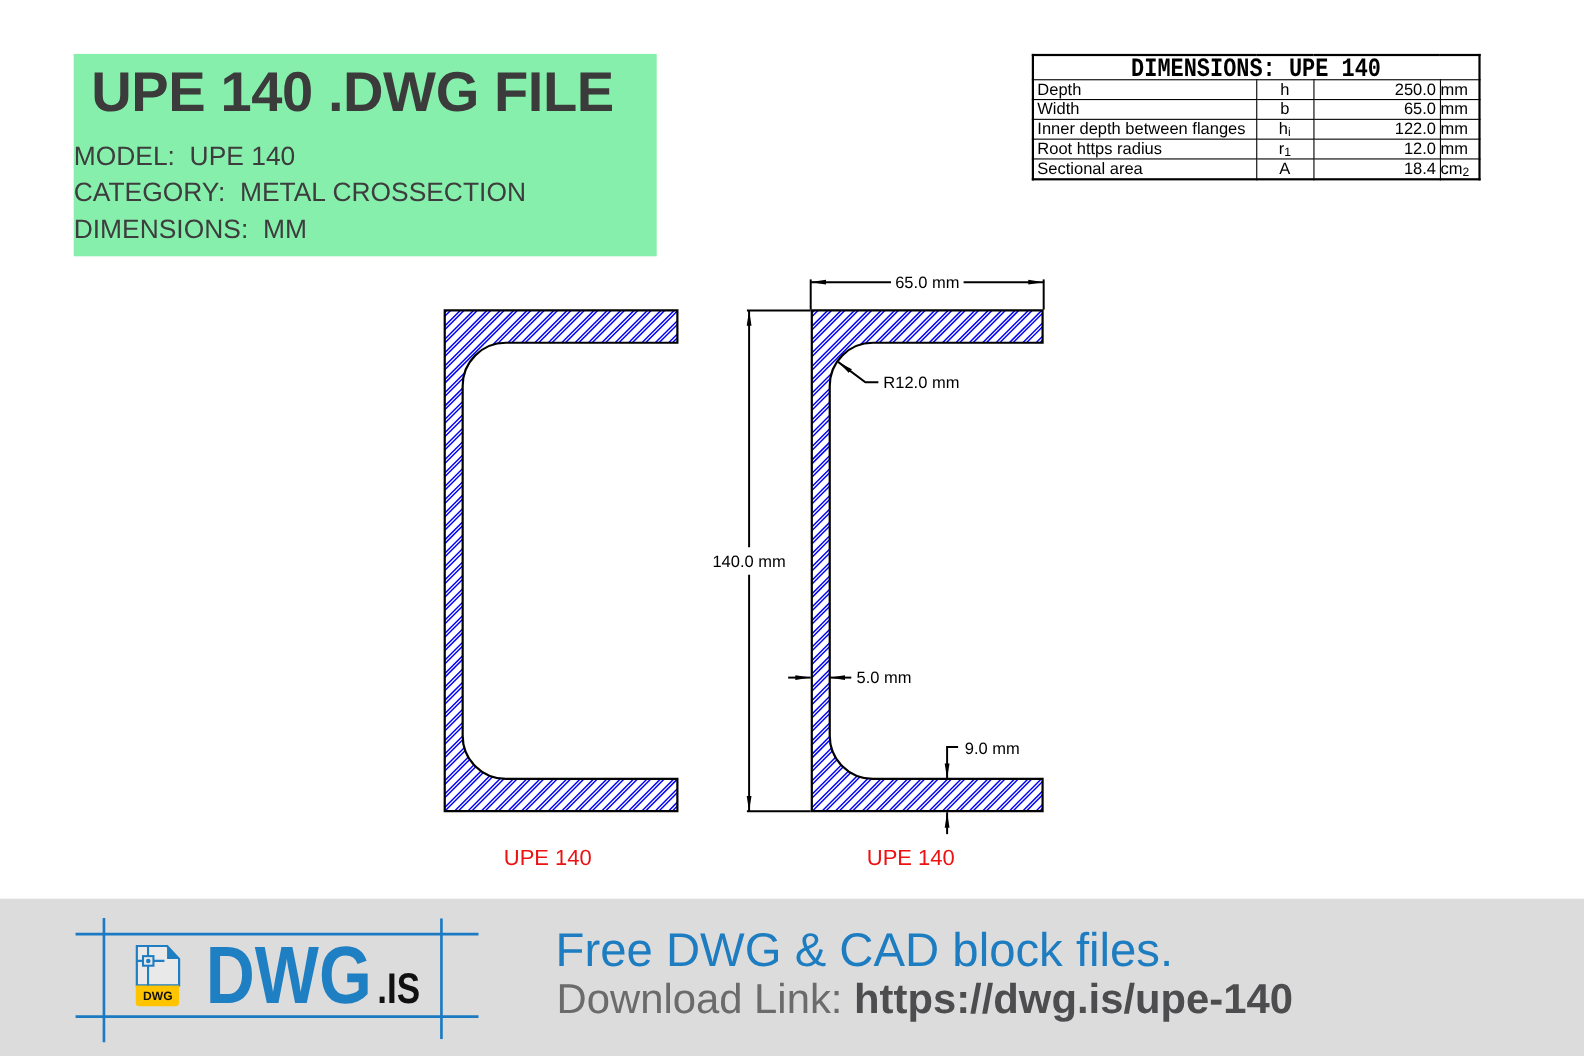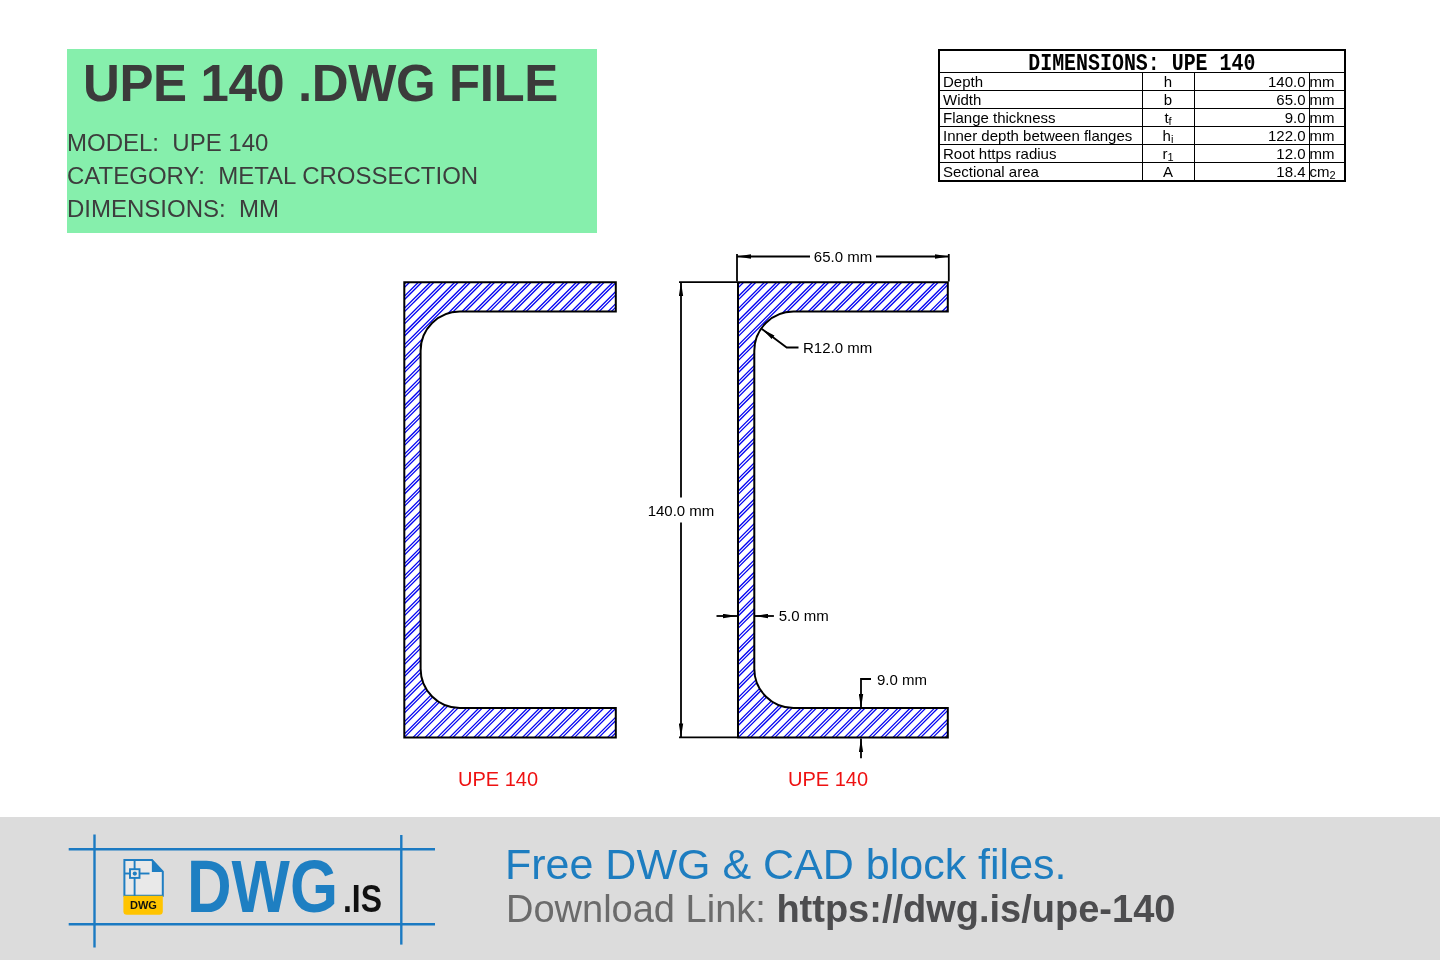--- a/index.html
+++ b/index.html
@@ -36,33 +36,27 @@
       <col style="width:115px">
       <col style="width:36px">
     </colgroup>
   <tbody>
       <tr>
         <th colspan="4"><span>DIMENSIONS: UPE 140</span></th>
       </tr>
   <tr>
         <td class="c1">Depth</td>
         <td class="c2">h</td>
-        <td class="c3">140.0</td>
+        <td class="c3">250.0</td>
         <td class="c4">mm</td>
       </tr>
   <tr>
         <td class="c1">Width</td>
         <td class="c2">b</td>
         <td class="c3">65.0</td>
-        <td class="c4">mm</td>
-      </tr>
-  <tr>
-        <td class="c1">Flange thickness</td>
-        <td class="c2">t<sub class="s">f</sub></td>
-        <td class="c3">9.0</td>
         <td class="c4">mm</td>
       </tr>
   <tr>
         <td class="c1">Inner depth between flanges</td>
         <td class="c2">h<sub class="s">i</sub></td>
         <td class="c3">122.0</td>
         <td class="c4">mm</td>
       </tr>
   <tr>
         <td class="c1">Root https radius</td>

